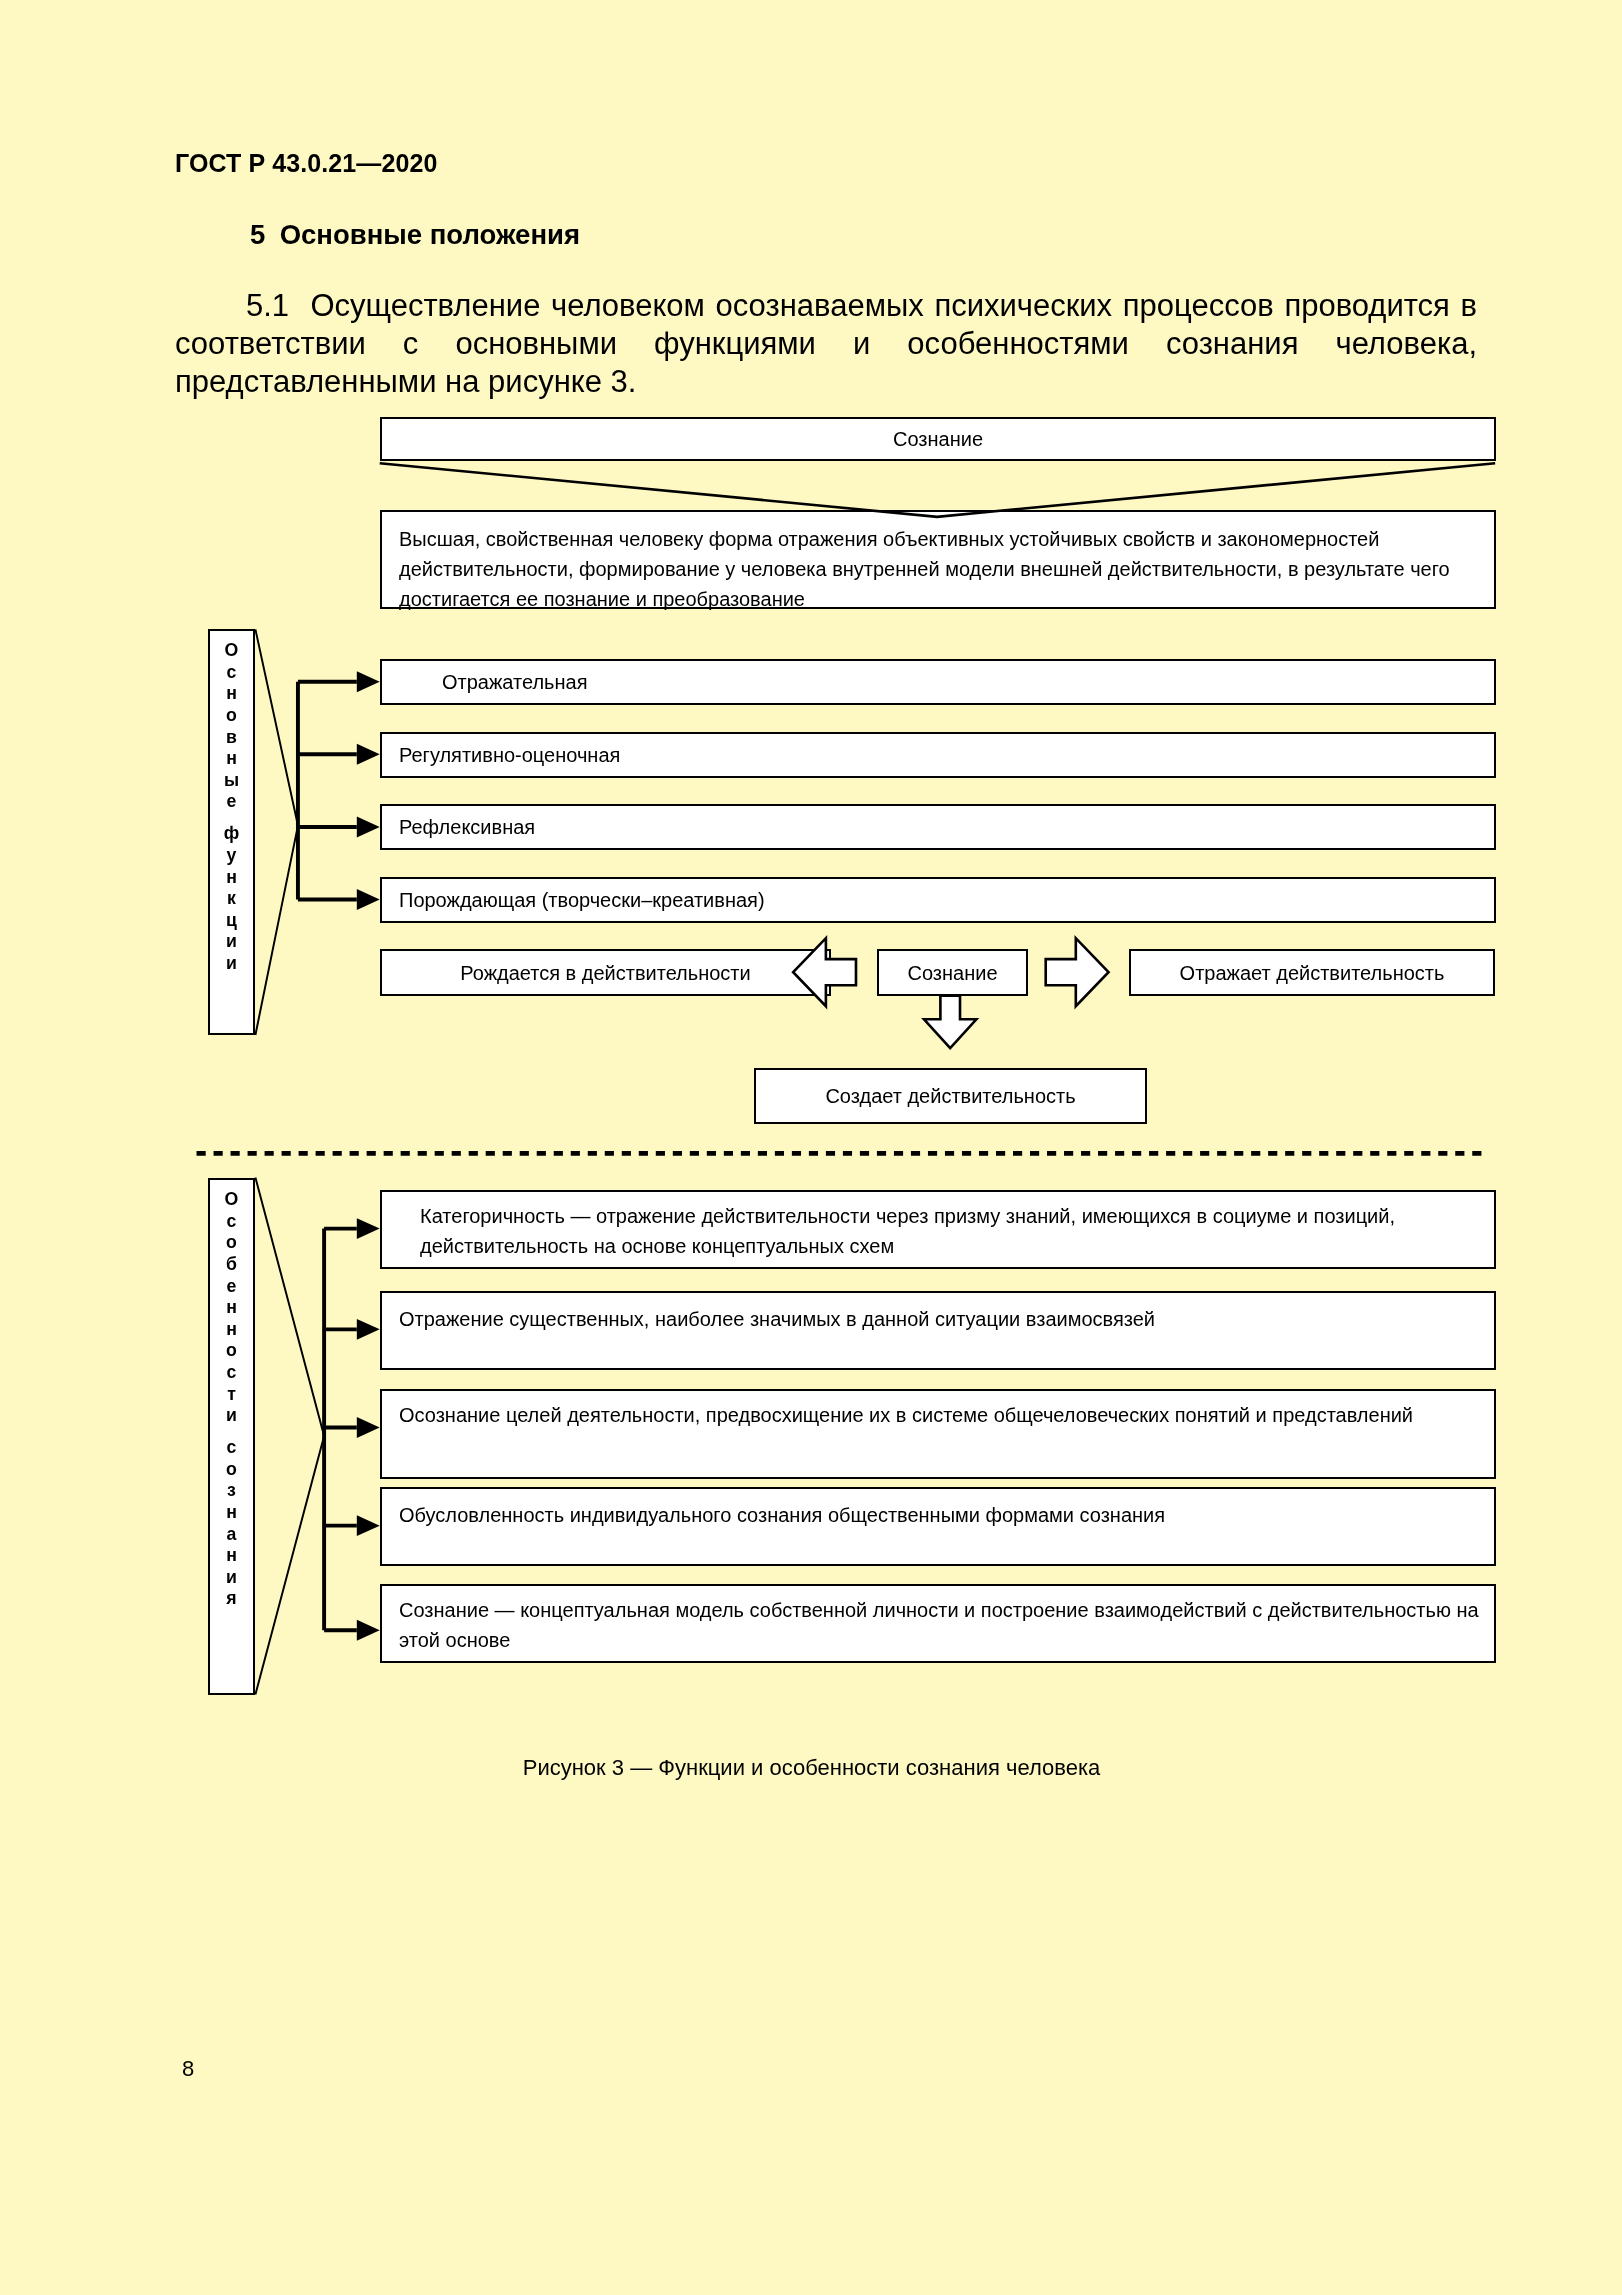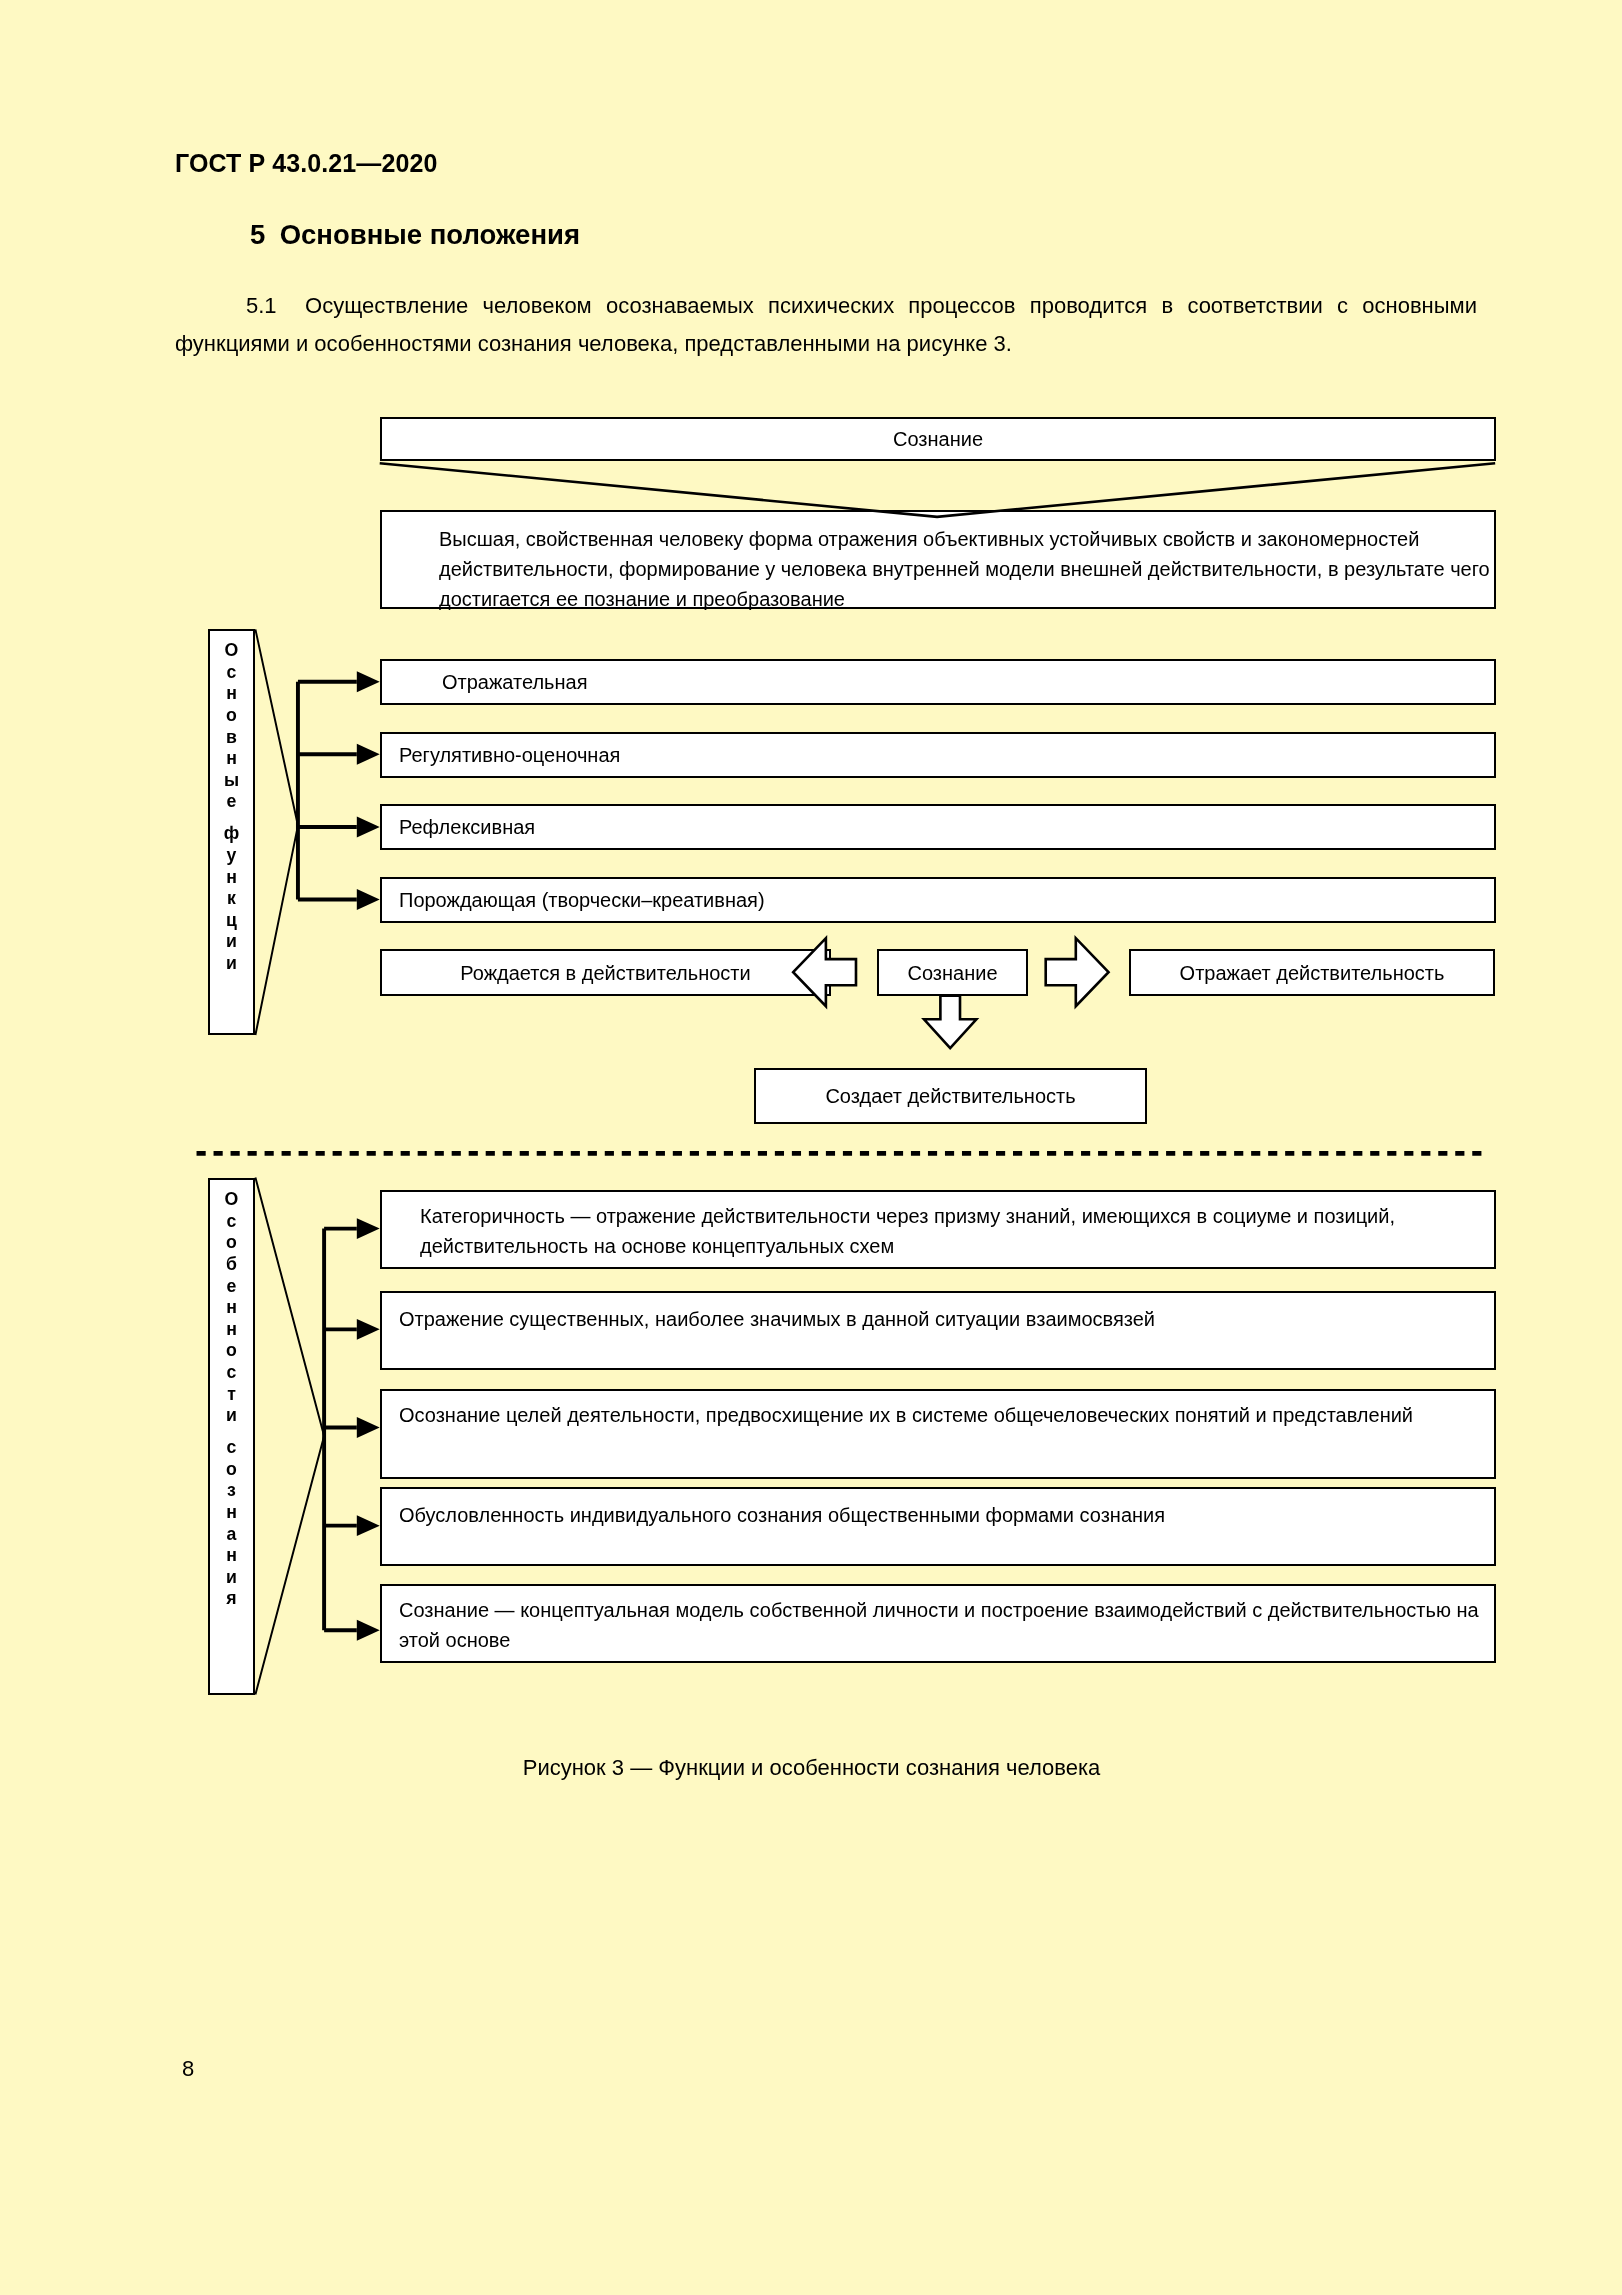--- a/index.html
+++ b/index.html
@@ -36,21 +36,21 @@
     font-size: 27.5px;
     font-weight: bold;
   }
   .section-heading .num { margin-right: 14.4px; }
 
   .body-par {
     position: absolute;
     left: 175px;
     top: 287px;
     width: 1302px;
-    font-size: 22px;
+    font-size: 31px;
     line-height: 38px;
     text-align: justify;
   }
   .body-par .indent { display: inline-block; width: 71px; }
 
   .fig-caption {
     position: absolute;
     left: 0;
     top: 1755px;
     width: 1623px;
@@ -129,21 +129,21 @@
   <div class="body-par">
     <span class="indent"></span><span>5.1</span>&nbsp;&nbsp;<span>Осуществление человеком осознаваемых психических процессов проводится в соответствии с основными функциями и особенностями сознания человека, представленными на рисунке 3.</span>
   </div>
 
   <div class="figure">
 
     <div class="fig-box center" style="left:380px; top:417px; width:1116px; height:44px;">
       <span>Сознание</span>
     </div>
 
-    <div class="fig-box pad-l" style="left:380px; top:510px; width:1116px; height:99px; align-items:flex-start;padding-left:40px;">
+    <div class="fig-box pad-l" style="left:380px; top:510px; width:1116px; height:99px; align-items:flex-start;">
       <span style="padding-top:11.8px;">Высшая, свойственная человеку форма отражения объективных устойчивых свойств и закономерностей действительности, формирование у человека внутренней модели внешней действительности, в результате чего достигается ее познание и преобразование</span>
     </div>
 
     <div class="vlabel" style="left:208px; top:629px; width:47px; height:406px;">
       <span class="ltr">О</span>
         <span class="ltr">с</span>
         <span class="ltr">н</span>
         <span class="ltr">о</span>
         <span class="ltr">в</span>
         <span class="ltr">н</span>

